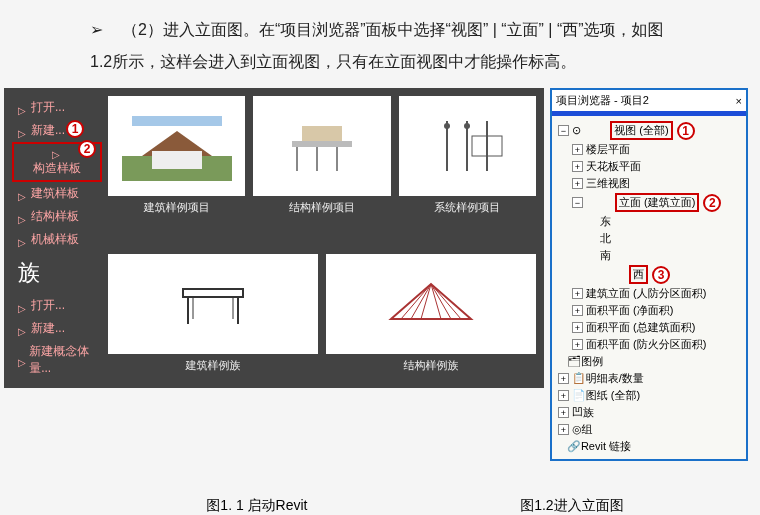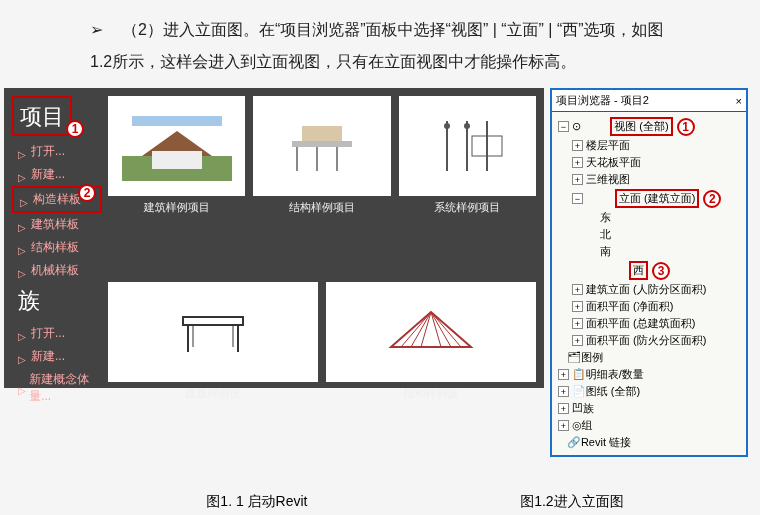--- a/index.html
+++ b/index.html
@@ -9,30 +9,30 @@
 .instruction .bullet { position: absolute; left: 90px; }
 .instruction-text { text-indent: 2em; }
 
 .main-wrap { display: flex; gap: 6px; padding: 0 4px; }
 .revit-start { background: #434343; width: 540px; height: 300px; padding: 8px; display: flex; flex-direction: column; justify-content: space-between; }
 .section-block { display: flex; gap: 6px; }
 .side-list { width: 90px; color: #fff; font-size: 12px; }
 .side-title { font-size: 22px; color: #fff; padding: 4px 6px 2px 6px; border: 2px solid #c00; display: inline-block; margin-bottom: 4px; }
 .side-title.plain { border: none; }
 .side-item { padding: 3px 6px; color: #fca5a5; display: flex; align-items: center; gap: 3px; }
-.side-item.hi { border: 2px solid #c00; }
+.side-item.hi { border: 2px solid #c00; flex-direction: column; }
 .arrow-ico { width: 10px; height: 10px; display: inline-block; }
 .arrow-ico::before { content: "▷"; font-size: 10px; }
 .tiles { flex: 1; display: flex; gap: 8px; }
 .tile { flex: 1; text-align: center; }
 .tile-img { background: #fff; height: 100px; display: flex; align-items: center; justify-content: center; margin-bottom: 4px; }
 .tile-cap { color: #eee; font-size: 11px; }
 
 .browser-panel { width: 198px; background: #f8f8f4; border: 2px solid #1a70c9; font-size: 11px; position: relative; }
-.browser-title { background: #fff; border-bottom: 1px solid #1d4ed8; padding: 3px 4px; display: flex; justify-content: space-between; align-items: center; }
+.browser-title { background: #fff; border-bottom: 5px solid #1d4ed8; padding: 3px 4px; display: flex; justify-content: space-between; align-items: center; }
 .browser-body { padding: 4px 2px; }
 .tree-row { display: flex; align-items: center; padding: 1px 0; white-space: nowrap; }
 .indent-0 { padding-left: 4px; }
 .indent-1 { padding-left: 18px; }
 .indent-3 { padding-left: 46px; }
 .exp { width: 11px; height: 11px; border: 1px solid #888; display: inline-flex; align-items: center; justify-content: center; font-size: 9px; margin-right: 3px; background: #fff; }
 .tree-hi { border: 2px solid #c00; padding: 0 2px; margin-left: 29px; }
 
 .callout { display: inline-flex; align-items: center; justify-content: center; width: 18px; height: 18px; border-radius: 50%; background: #fff; border: 2px solid #c00; color: #c00; font-weight: bold; font-size: 12px; }
 .callout.abs { position: absolute; }
@@ -50,21 +50,20 @@
   <span class="bullet">➢</span>
   <div class="instruction-text">（2）进入立面图。在“项目浏览器”面板中选择“视图” | “立面” | “西”选项，如图1.2所示，这样会进入到立面视图，只有在立面视图中才能操作标高。</div>
 </div>
 
 <div class="main-wrap">
 
   <div class="revit-start">
     <div class="section-block">
       <div class="side-list">
         <div style="position:relative;">
-          <span class="side-title">项目</span>
           <span class="callout abs" style="top:24px;left:54px;">1</span>
         </div>
         <div class="side-item">
             <span class="arrow-ico"></span>
             <span>打开...</span>
           </div>
         <div class="side-item">
             <span class="arrow-ico"></span>
             <span>新建...</span>
           </div>

